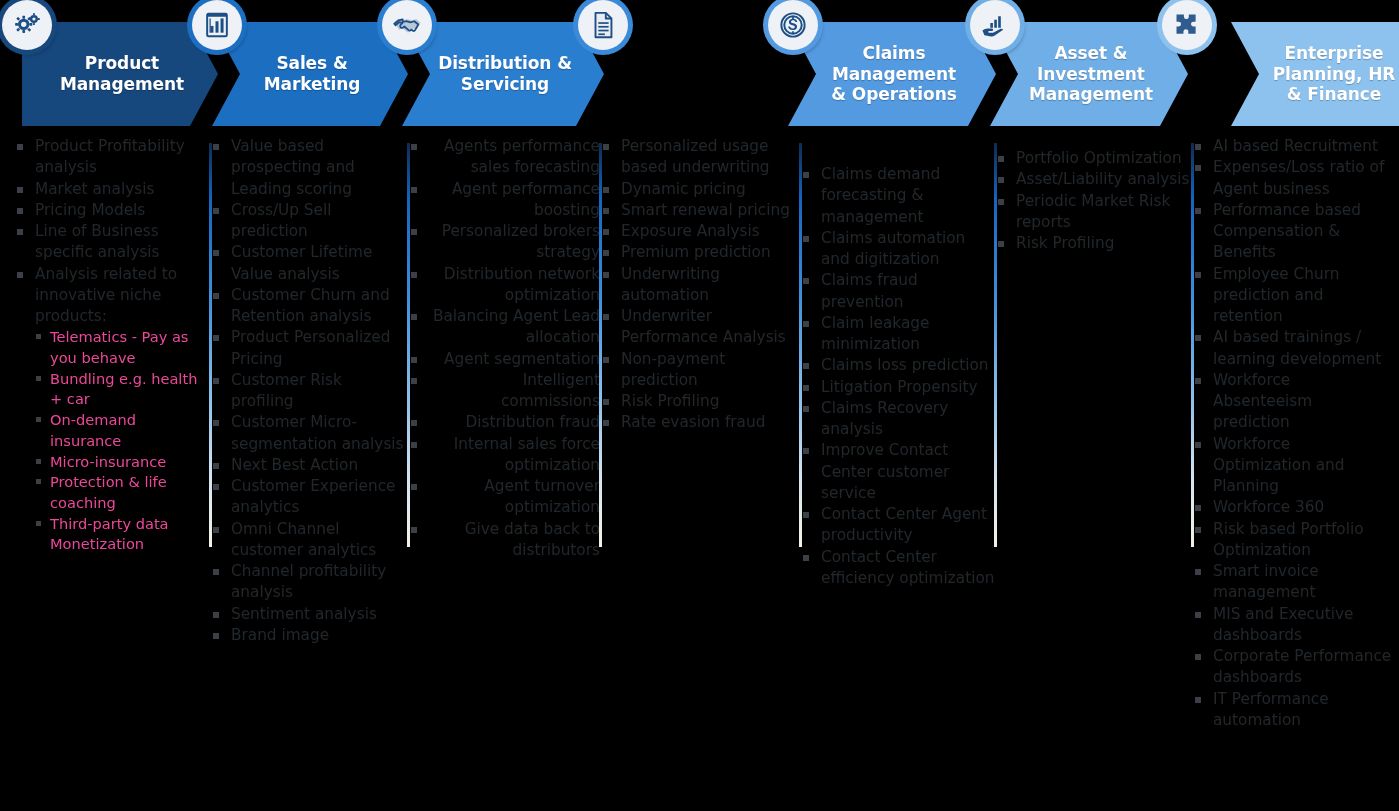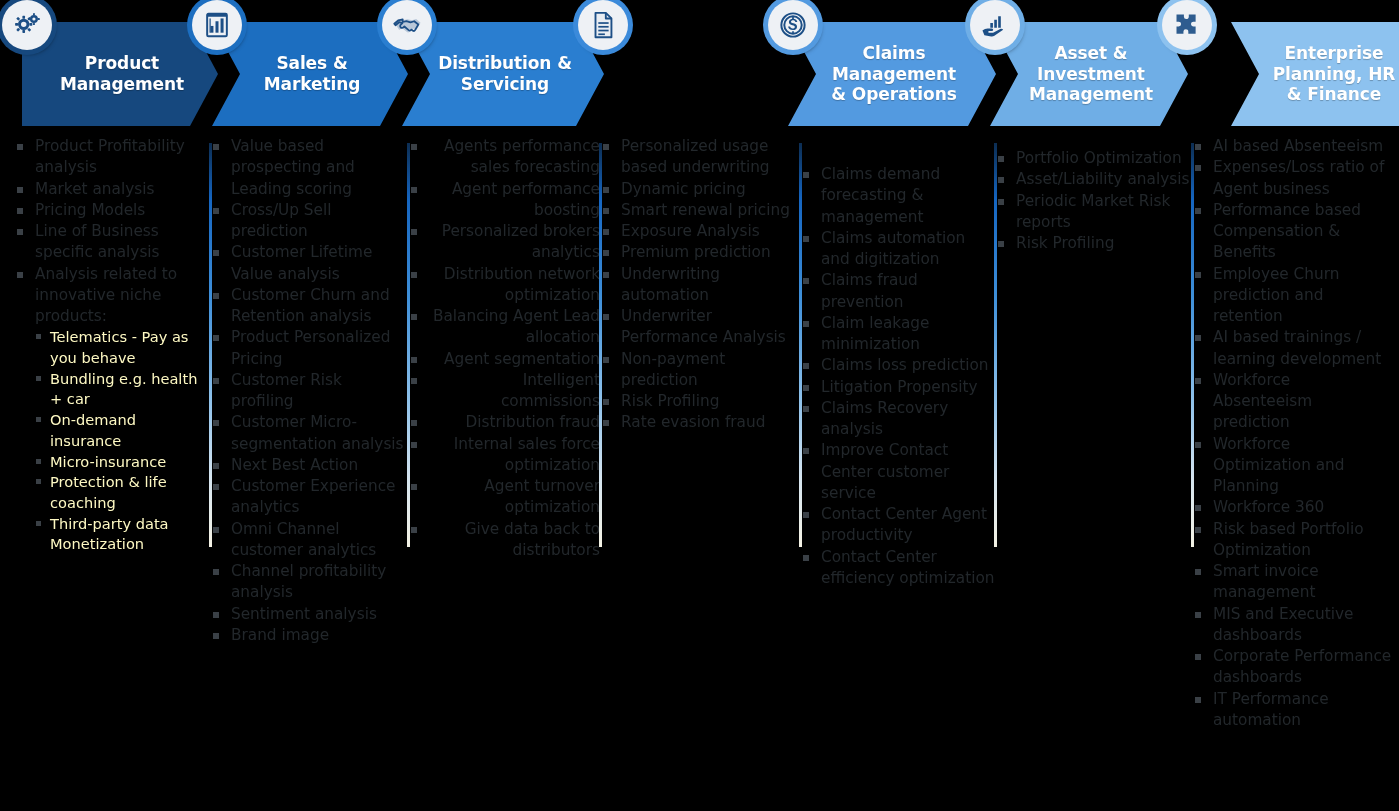--- a/index.html
+++ b/index.html
@@ -51,21 +51,21 @@
     color: #22272b; font-size: 15.3px; line-height: 1.39;
     margin-bottom: 0px;
   }
   ul.items > li::before {
     content: ""; position: absolute; left: 3px; top: 8px;
     width: 6px; height: 6px; background: #3a4046;
   }
   ul.sub { list-style: none; margin-top: 0; }
   ul.sub > li {
     position: relative; padding-left: 15px;
-    color: #fef9c3; font-size: 14.6px; line-height: 1.42;
+    color: #ec4899; font-size: 14.6px; line-height: 1.42;
   }
   ul.sub > li::before {
     content: ""; position: absolute; left: 1px; top: 7px;
     width: 5px; height: 5px; background: #3a4046;
   }
 </style>
 </head>
 <body>
 
 <div id="stage">
@@ -212,21 +212,21 @@
           <li><span>Omni Channel customer analytics</span></li>
           <li><span>Channel profitability analysis</span></li>
           <li><span>Sentiment analysis</span></li>
           <li><span>Brand image</span></li>
         </ul>
       </div>
       <div class="col" style="left: 408px; width: 192px; text-align: right;">
         <ul class="items">
           <li><span>Agents performance sales forecasting</span></li>
           <li><span>Agent performance boosting</span></li>
-          <li><span>Personalized brokers analytics</span></li>
+          <li><span>Personalized brokers strategy</span></li>
           <li><span>Distribution network optimization</span></li>
           <li><span>Balancing Agent Lead allocation</span></li>
           <li><span>Agent segmentation</span></li>
           <li><span>Intelligent commissions</span></li>
           <li><span>Distribution fraud</span></li>
           <li><span>Internal sales force optimization</span></li>
           <li><span>Agent turnover optimization</span></li>
           <li><span>Give data back to distributors</span></li>
         </ul>
       </div>
@@ -261,21 +261,21 @@
       <div class="col" style="left: 995px; width: 197px; margin-top: 12px;">
         <ul class="items">
           <li><span>Portfolio Optimization</span></li>
           <li><span>Asset/Liability analysis</span></li>
           <li><span>Periodic Market Risk reports</span></li>
           <li><span>Risk Profiling</span></li>
         </ul>
       </div>
       <div class="col" style="left: 1192px; width: 200px;">
         <ul class="items">
-          <li><span>AI based Absenteeism</span></li>
+          <li><span>AI based Recruitment</span></li>
           <li><span>Expenses/Loss ratio of Agent business</span></li>
           <li><span>Performance based Compensation &amp; Benefits</span></li>
           <li><span>Employee Churn prediction and retention</span></li>
           <li><span>AI based trainings / learning development</span></li>
           <li><span>Workforce Absenteeism prediction</span></li>
           <li><span>Workforce Optimization and Planning</span></li>
           <li><span>Workforce 360</span></li>
           <li><span>Risk based Portfolio Optimization</span></li>
           <li><span>Smart invoice management</span></li>
           <li><span>MIS and Executive dashboards</span></li>

